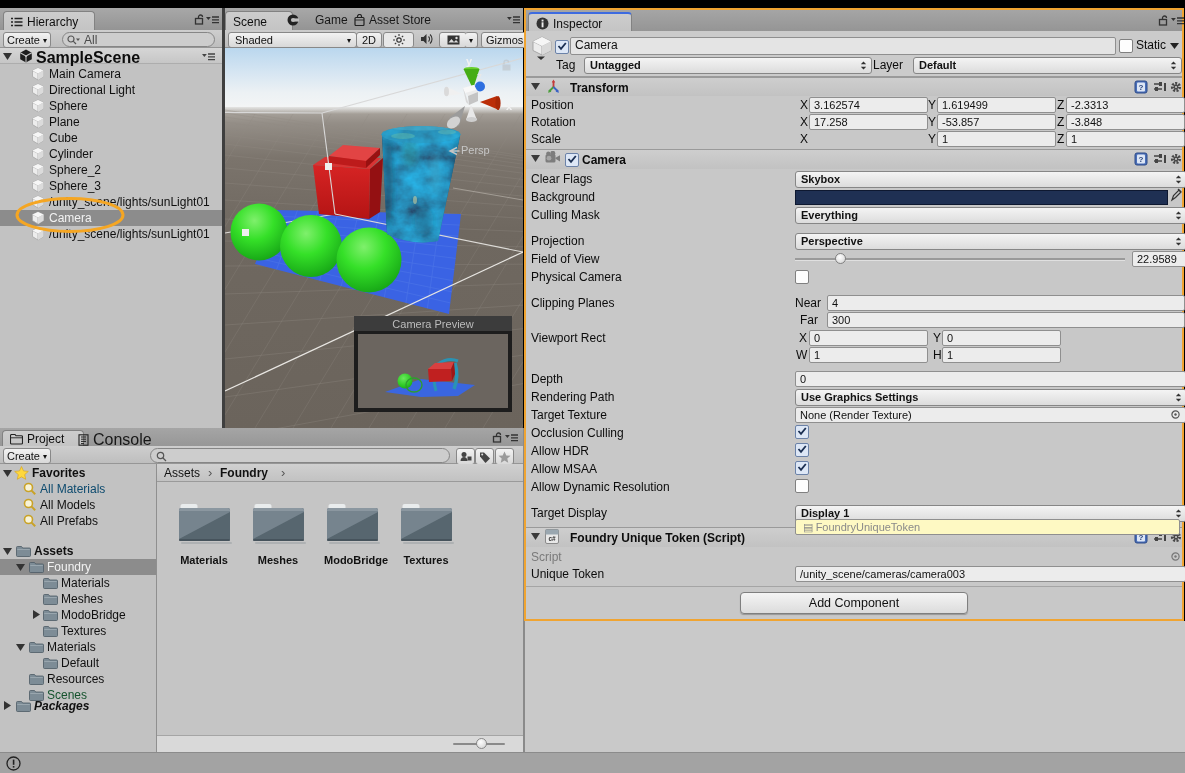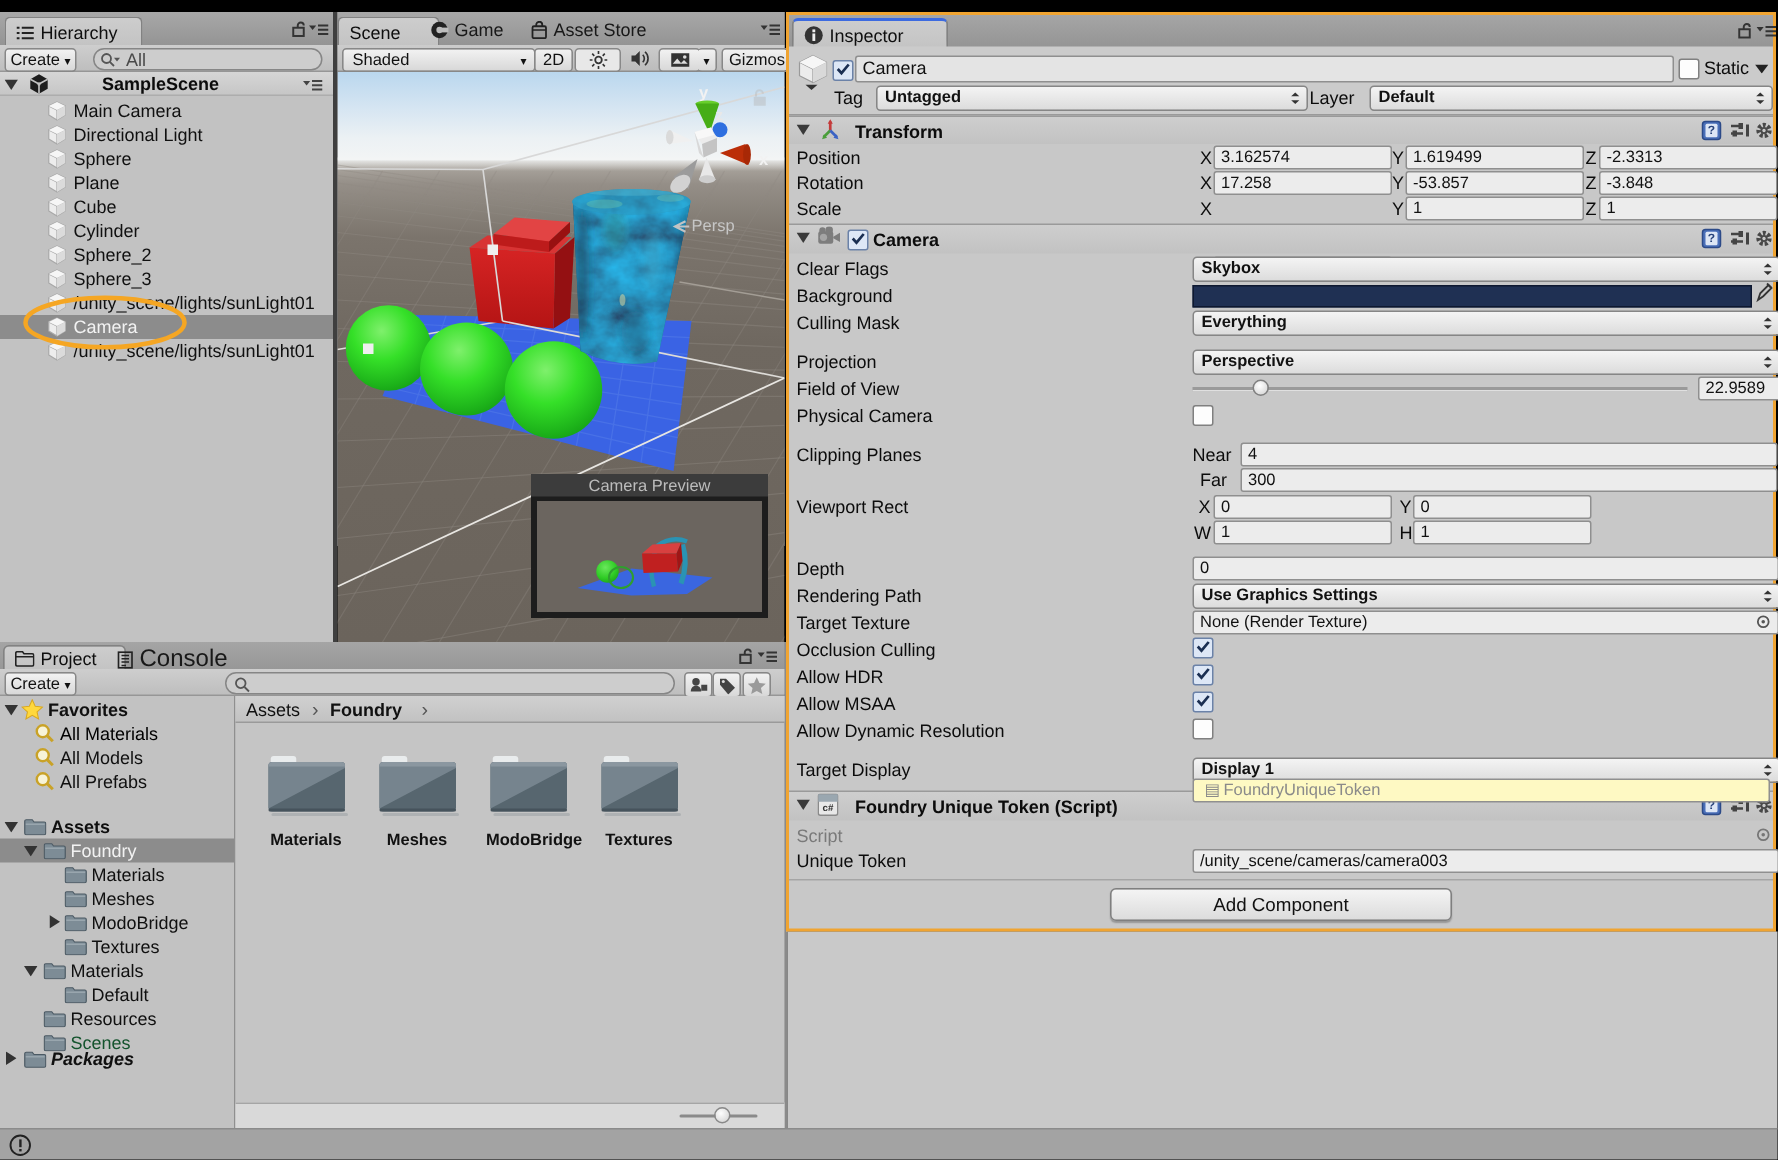--- a/index.html
+++ b/index.html
@@ -59,21 +59,21 @@
     <div class="abs" style="left:0;top:40px;width:222px;height:16px;background:linear-gradient(#d6d6d6,#c6c6c6);border-bottom:1px solid #adadad;box-sizing:border-box;"></div>
     <svg class="abs" style="left:3px;top:45px;" width="9" height="7" viewBox="0 0 9 7">
         <path d="M0 0h9L4.5 7z" fill="#333"></path>
       </svg>
     <svg class="abs" style="left:19px;top:41px;" width="14" height="14" viewBox="0 0 14 14">
         <path d="M7 0.5l5.8 3.3v6.4L7 13.5 1.2 10.2V3.8z" fill="#1d1d1d"></path>
         <path d="M7 13.5V7L1.2 3.8" stroke="#c2c2c2" stroke-width="1.1" fill="none"></path>
         <path d="M7 7l5.8-3.2" stroke="#c2c2c2" stroke-width="1.1" fill="none"></path>
         <circle cx="7" cy="7" r="1.1" fill="#c2c2c2"></circle>
       </svg>
-    <div class="lbl" style="left:36px;top:41px;font-weight:bold;font-size:12px;margin-left:32px;">SampleScene</div>
+    <div class="lbl" style="left:36px;top:41px;font-weight:bold;font-size:16px;">SampleScene</div>
     <svg class="abs" style="left:202px;top:45px;" width="13" height="8" viewBox="0 0 13 8">
         <path d="M0 1l2.4 3L4.8 1z" fill="#444"></path>
         <path d="M6 1h7M6 3.8h7M6 6.6h7" stroke="#444" stroke-width="1.3"></path>
       </svg>
 
     <div id="hrows" style="position:absolute;left:0;top:0;width:222px;">
         <div class="row16" style="top:58px;">
           <svg style="position:absolute;left:31px;top:1px;" width="14" height="14" viewBox="0 0 14 14">
             <path d="M7 1l5.5 2.6v6L7 13 1.5 9.6v-6z" fill="#ededed" stroke="#a8a8a8" stroke-width="0.8"></path>
             <path d="M1.5 3.6L7 6.4l5.5-2.8" fill="none" stroke="#a8a8a8" stroke-width="0.8"></path>
@@ -186,21 +186,21 @@
       </div>
 
     <svg class="abs" style="left:14px;top:188px;" width="112" height="38" viewBox="0 0 112 38">
         <ellipse cx="56" cy="19" rx="53" ry="16.5" fill="none" stroke="#f5a623" stroke-width="3"></ellipse>
       </svg>
   </div>
 
   <div class="panel" id="scene" style="left:225px;top:8px;width:298px;height:356px;background:#c2c2c2;">
     <div class="tabbar"></div>
     <div class="tab" style="left:0px;width:52px;">Scene</div>
-    <div class="abs" style="left:62px;top:5px;display:flex;align-items:center;gap:4px;">
+    <div class="abs" style="left:62px;top:5px;display:flex;align-items:center;gap:16px;">
       <svg width="12" height="12" viewBox="0 0 12 12">
           <circle cx="6" cy="6" r="5.5" fill="#222"></circle>
           <rect x="6.2" y="4.4" width="6" height="3.2" fill="#bdbdbd"></rect>
           <circle cx="6" cy="6" r="2.1" fill="#bdbdbd"></circle>
         </svg>
       <span style="font-size:12px;color:#181818;">Game</span>
     </div>
     <div class="abs" style="left:129px;top:5px;display:flex;align-items:center;gap:4px;">
       <svg width="11" height="12" viewBox="0 0 11 12">
           <rect x="1" y="3.5" width="9" height="8" rx="1" fill="none" stroke="#222" stroke-width="1.2"></rect>
@@ -508,21 +508,21 @@
           <svg style="position:absolute;left:14px;top:1px;" width="15" height="14" viewBox="0 0 15 14">
             <path d="M7.5 0.5l2 4.4 4.8 0.5-3.6 3.2 1 4.7-4.2-2.4-4.2 2.4 1-4.7L0.7 5.4l4.8-0.5z" fill="#ffd83d" stroke="#d9a820" stroke-width="0.7"></path>
           </svg>
           <span style="position:absolute;left:32px;top:1px;color:#101010;font-size:12px;font-weight:bold;">Favorites</span>
         </div>
 <div class="row16" style="top:17px;">
           <svg style="position:absolute;left:23px;top:1px;" width="14" height="14" viewBox="0 0 14 14">
             <circle cx="5.5" cy="5.5" r="4" fill="#f7f3d8" stroke="#c9a227" stroke-width="1.6"></circle>
             <path d="M8.6 8.6l3.6 3.6" stroke="#c9a227" stroke-width="2"></path>
           </svg>
-          <span style="position:absolute;left:40px;top:1px;color:#000000;font-size:12px;">All Materials</span>
+          <span style="position:absolute;left:40px;top:1px;color:#0c4a6e;font-size:12px;">All Materials</span>
         </div>
 <div class="row16" style="top:33px;">
           <svg style="position:absolute;left:23px;top:1px;" width="14" height="14" viewBox="0 0 14 14">
             <circle cx="5.5" cy="5.5" r="4" fill="#f7f3d8" stroke="#c9a227" stroke-width="1.6"></circle>
             <path d="M8.6 8.6l3.6 3.6" stroke="#c9a227" stroke-width="2"></path>
           </svg>
           <span style="position:absolute;left:40px;top:1px;color:#101010;font-size:12px;">All Models</span>
         </div>
 <div class="row16" style="top:49px;">
           <svg style="position:absolute;left:23px;top:1px;" width="14" height="14" viewBox="0 0 14 14">

